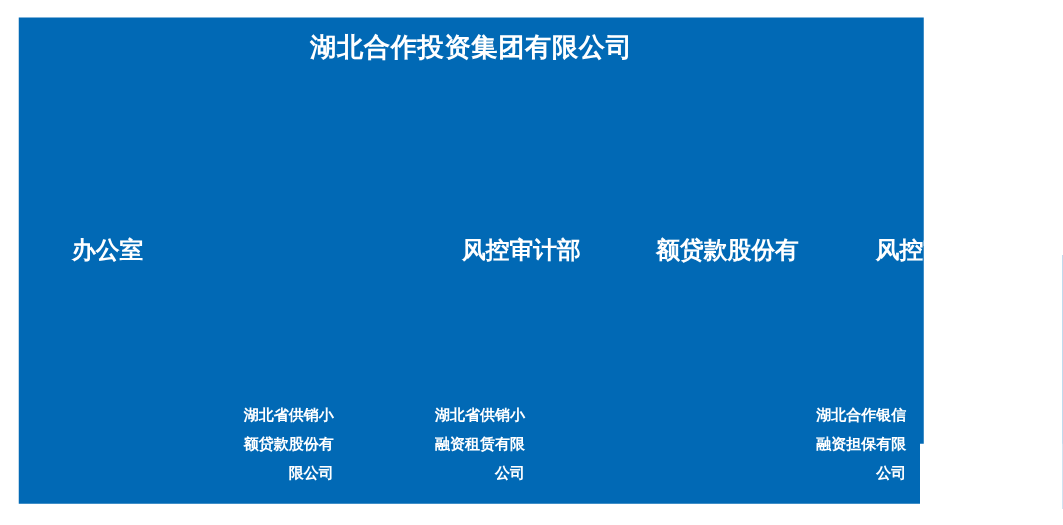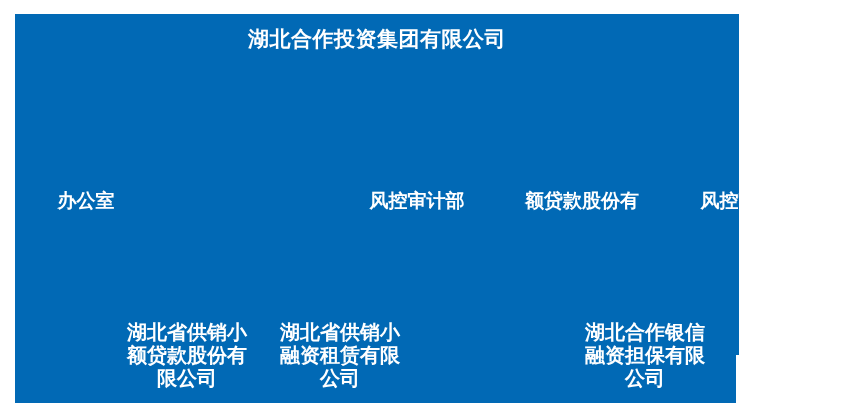--- a/index.html
+++ b/index.html
@@ -54,23 +54,23 @@
   }
   .dept-1{left:1px;}
   .dept-2{left:168px;}
   .dept-3{left:332px;}
   .dept-4{left:497px;}
   .dept-5{left:663px;}
   .sub-label{
     position:absolute;
     top:307px;
     width:160px;
-    text-align:center;
+    text-align:right;
     color:var(--text_white);
-    font-size:20px;
+    font-size:12px;
     line-height:23px;
     font-weight:bold;
     white-space:pre-line;
   }
   .sub-1{left:92px;}
   .sub-2{left:245px;}
   .sub-3{left:398px;}
   .sub-4{left:550px;}
   .watermark-cover{
     position:absolute;

